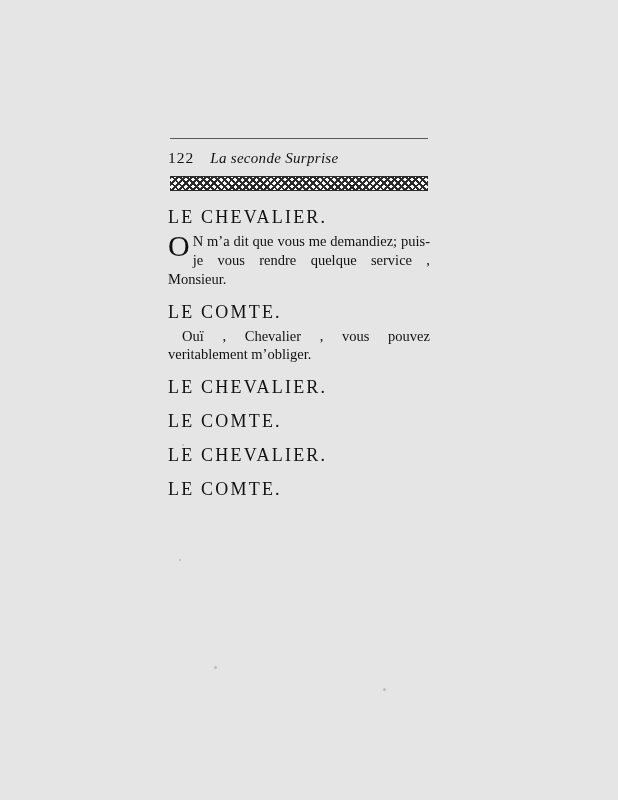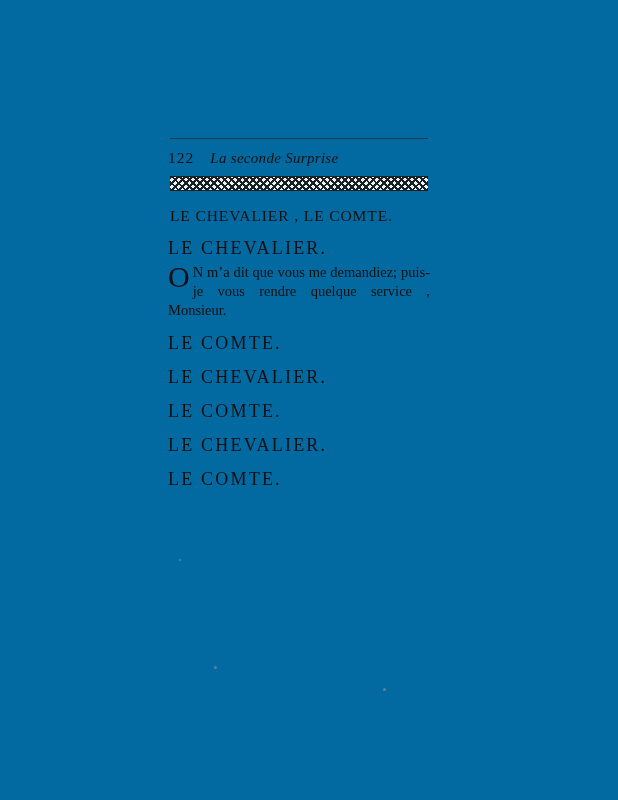--- a/index.html
+++ b/index.html
@@ -11,21 +11,21 @@
     width: 618px;
     height: 800px;
     font-family: "Liberation Serif", serif;
     color: #111111;
     overflow: hidden;
   }
   .page {
     position: relative;
     width: 618px;
     height: 800px;
-    background: #0369a1;
+    background: #e5e5e5;
   }
   .scan {
     position: absolute;
     left: 0;
     top: 0;
     width: 618px;
     height: 800px;
   }
   
   .speck {
@@ -137,29 +137,29 @@
     <div class="rule-top"></div>
 
     <div class="headline">
       <span class="folio">122</span>
       <span class="runhead">La seconde Surprise</span>
     </div>
 
     <div class="ornament"></div>
 
 
-    <div class="cast">LE CHEVALIER , LE COMTE.</div>
 
     <div class="speaker">LE CHEVALIER.</div>
     <p class="dropcap-para">
       <span class="dropcap">O</span>
       <span>N m’a dit que vous me demandiez; puis-je vous rendre quelque service , Monsieur.</span>
     </p>
 
     <div class="speaker">LE COMTE.</div>
+    <p class="speech indent">Ouï , Chevalier , vous pouvez veritablement m’obliger.</p>
 
     <div class="speaker">LE CHEVALIER.</div>
 
     <div class="speaker">LE COMTE.</div>
 
     <div class="speaker">LE CHEVALIER.</div>
 
     <div class="speaker">LE COMTE.</div>
 
   </div>

